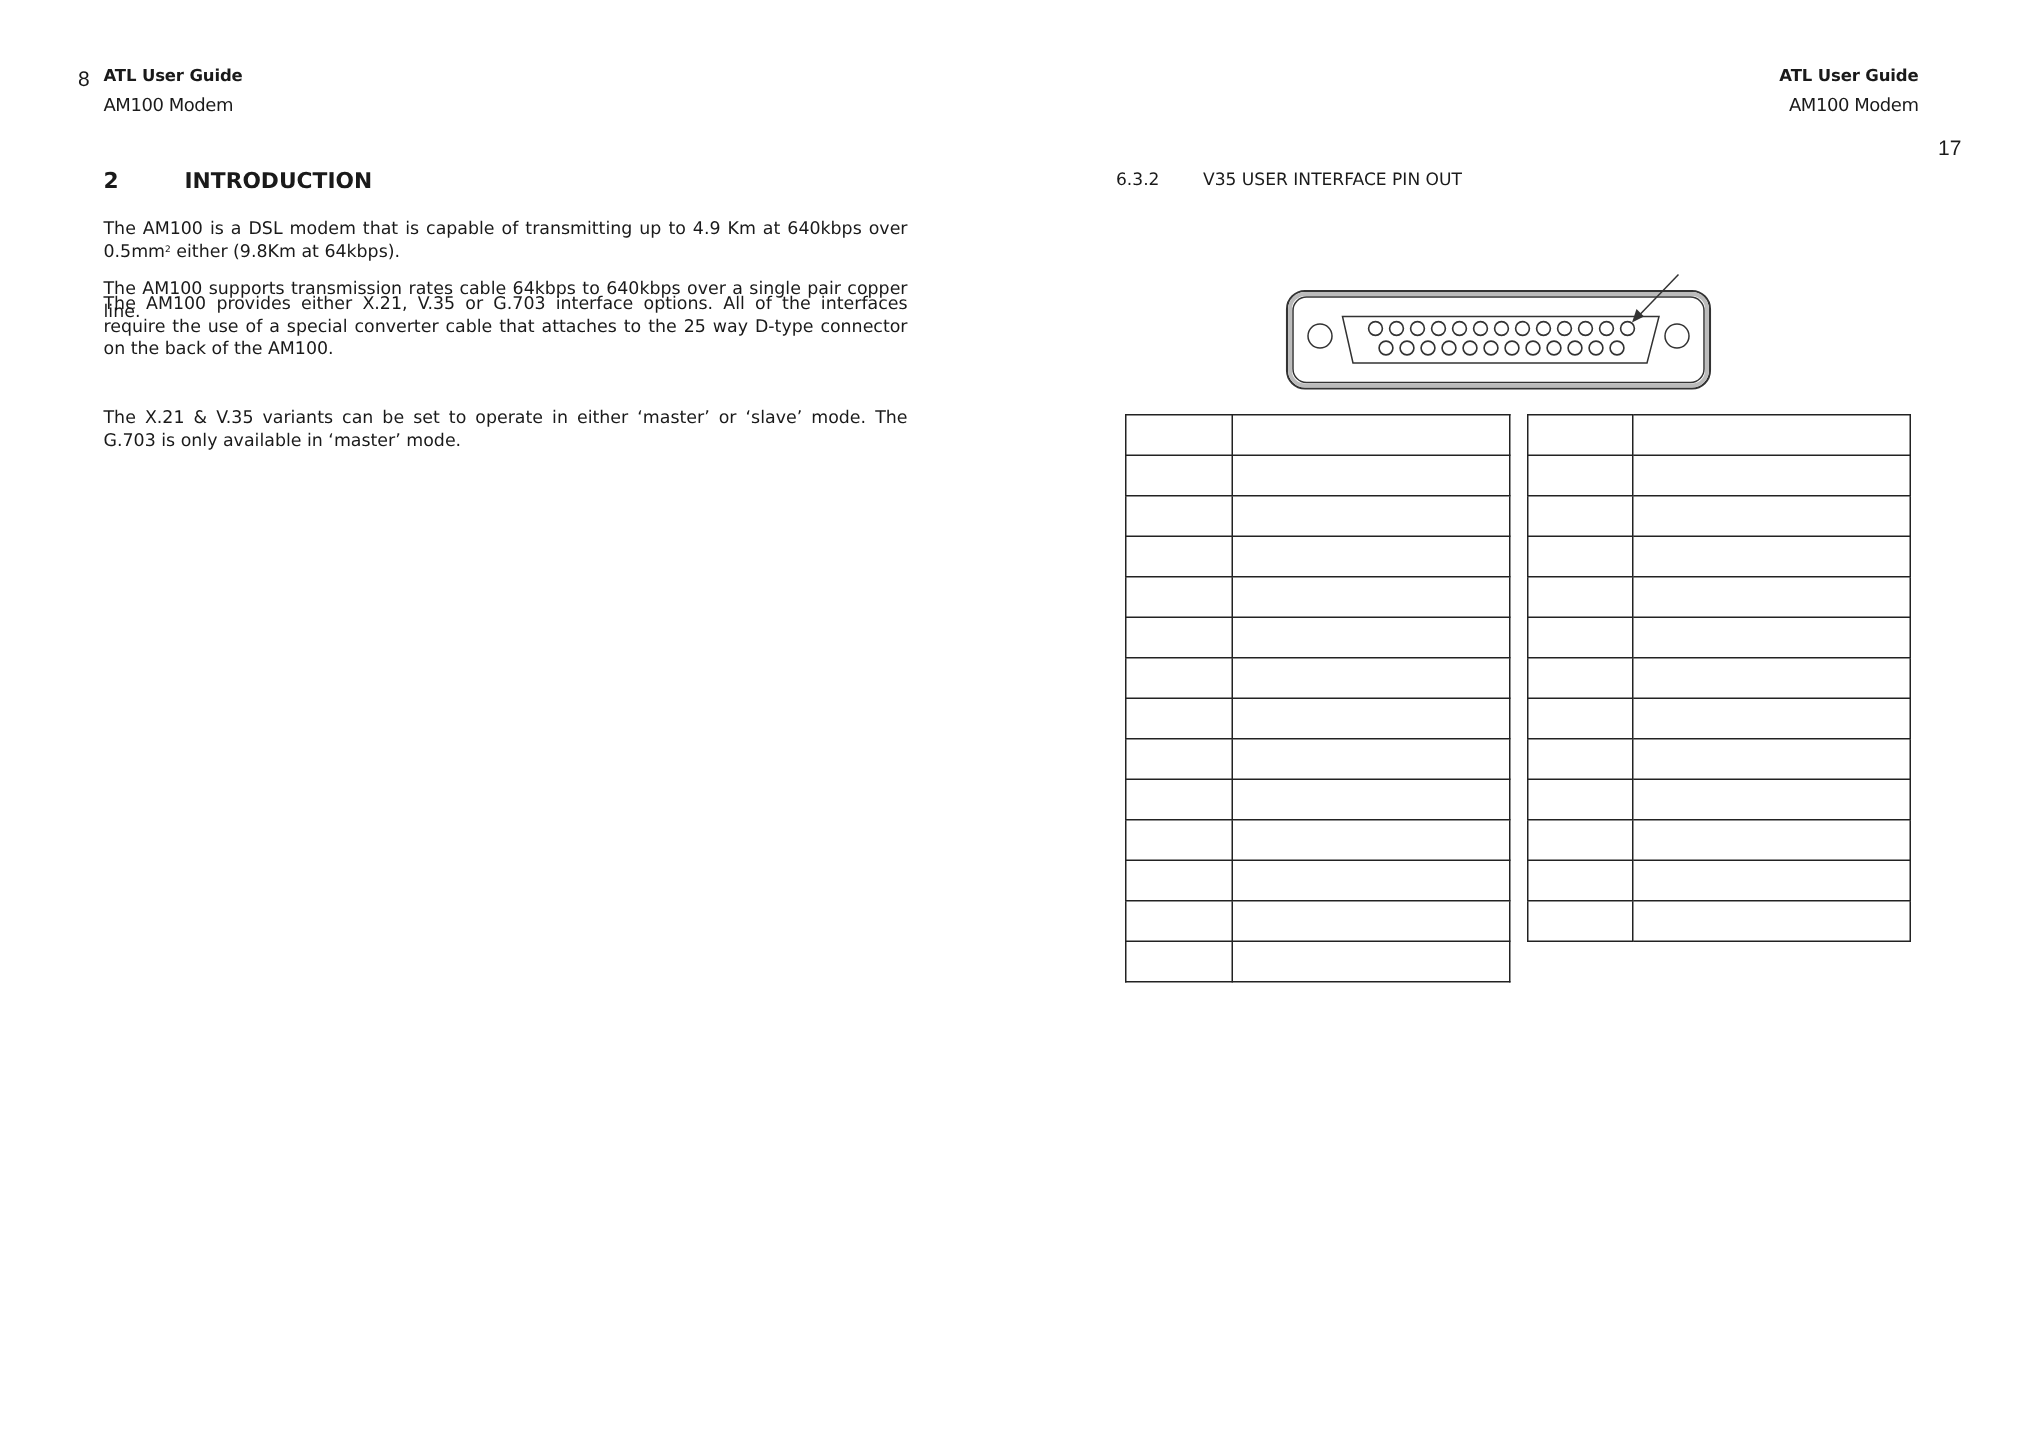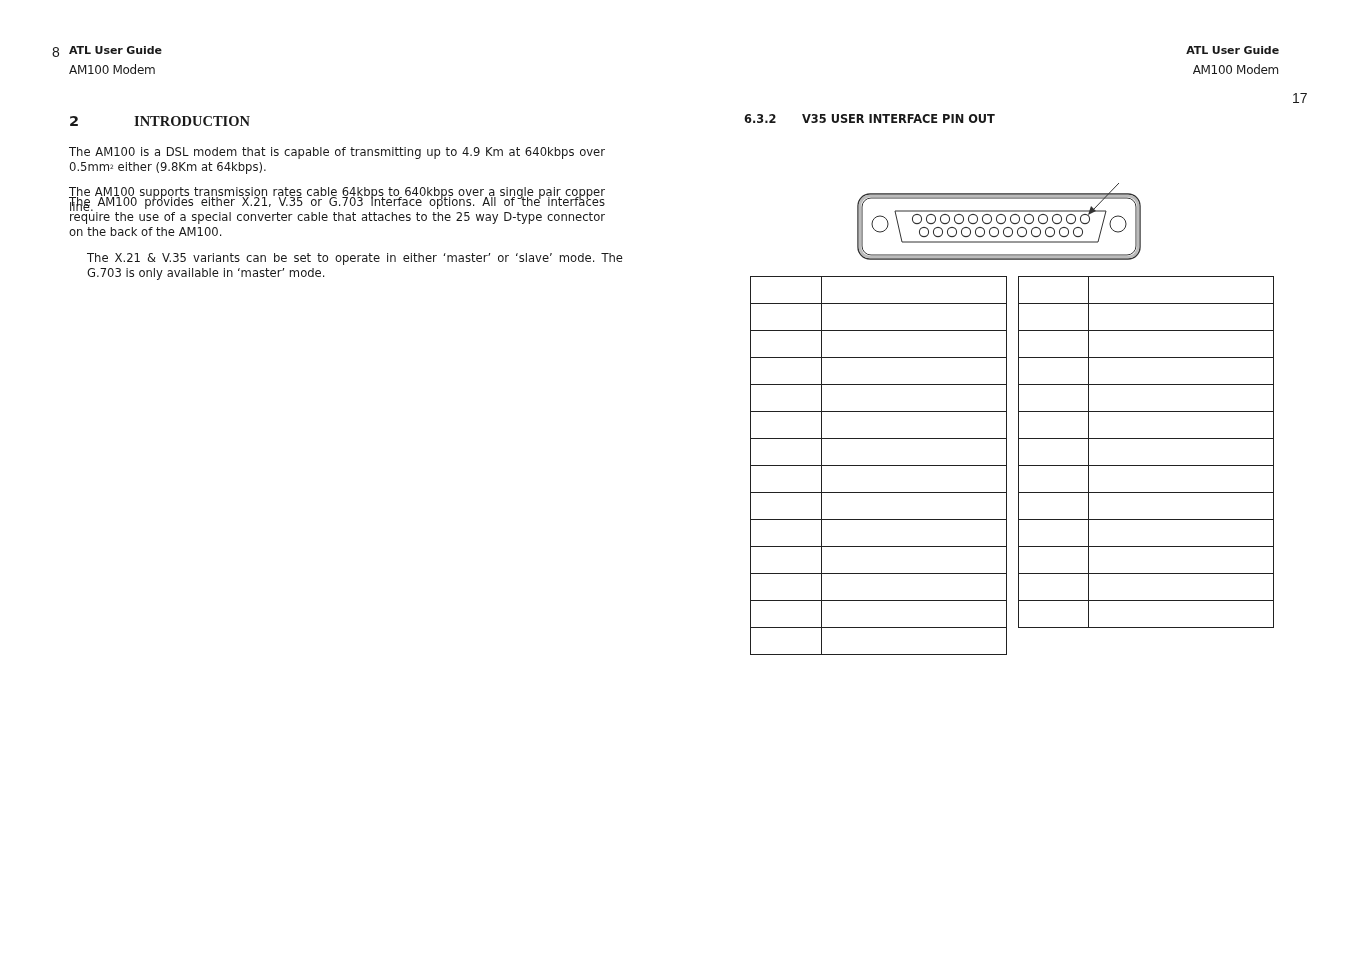--- a/index.html
+++ b/index.html
@@ -6,39 +6,39 @@
   body { width:1351px; height:954px; position:relative; overflow:hidden;
          font-family:"DejaVu Sans", sans-serif; color:#1a1a1a; }
   .abs { position:absolute; }
   .pgnum { font-size:14px; font-family:"Liberation Sans", sans-serif; }
   .hdr1 { font-size:11px; font-weight:normal; letter-spacing:-0.1px; white-space:nowrap; }
   .hdr2 { font-size:12px; font-weight:normal; letter-spacing:-0.3px; white-space:nowrap; }
   .hdr1 b { font-weight:600; }
   .h-intro { font-size:14.5px; font-weight:bold; }
   .para { font-size:11.6px; line-height:15.2px; text-align:justify; width:536px; }
   .para sup { font-size:6px; vertical-align:top; position:relative; top:-1px; }
-  .sub-h { font-size:11.4px; font-weight:bold; white-space:nowrap; }
+  .sub-h { font-size:11.4px; font-weight:normal; white-space:nowrap; }
   table.pins { border-collapse:collapse; position:absolute; }
   table.pins td { border:1.6px solid #222; height:26px; padding:0; }
 </style>
 </head>
 <body>
 
 <div>
   <div class="abs pgnum" style="left:52px;top:44px;">8</div>
   <div class="abs hdr1" style="left:69px;top:44px;"><b>ATL User Guide</b></div>
   <div class="abs hdr2" style="left:69px;top:63px;">AM100 Modem</div>
 
   <div class="abs h-intro" style="left:69px;top:113px;">2</div>
-  <div class="abs h-intro" style="left:134px;top:113px;font-family:Liberation Serif, serif;">INTRODUCTION</div>
+  <div class="abs h-intro" style="left:123px;top:113px;">INTRODUCTION</div>
 
   <div class="abs para" style="left:69px;top:145px;"><span>The AM100 is a DSL modem that is capable of transmitting up to 4.9 Km at 640kbps over 0.5mm</span><sup>2</sup><span> either (9.8Km at 64kbps).</span></div>
   <div class="abs para" style="left:69px;top:185px;">The AM100 supports transmission rates cable 64kbps to 640kbps over a single pair copper line.</div>
   <div class="abs para" style="left:69px;top:195px;">The AM100 provides either X.21, V.35 or G.703 interface options. All of the interfaces require the use of a special converter cable that attaches to the 25 way D-type connector on the back of the AM100.</div>
-  <div class="abs para" style="left:69px;top:251px;margin-left:18px;">The X.21 &amp; V.35 variants can be set to operate in either ‘master’ or ‘slave’ mode. The G.703 is only available in ‘master’ mode.</div>
+  <div class="abs para" style="left:69px;top:271px;">The X.21 &amp; V.35 variants can be set to operate in either ‘master’ or ‘slave’ mode. The G.703 is only available in ‘master’ mode.</div>
 </div>
 
 <div>
   <div class="abs hdr1" style="right:72px;top:44px;"><b>ATL User Guide</b></div>
   <div class="abs hdr2" style="right:72px;top:63px;">AM100 Modem</div>
   <div class="abs pgnum" style="left:1292px;top:44px;margin-top:46px;">17</div>
 
   <div class="abs sub-h" style="left:744px;top:112px;">6.3.2</div>
   <div class="abs sub-h" style="left:802px;top:112px;">V35 USER INTERFACE PIN OUT</div>
 

